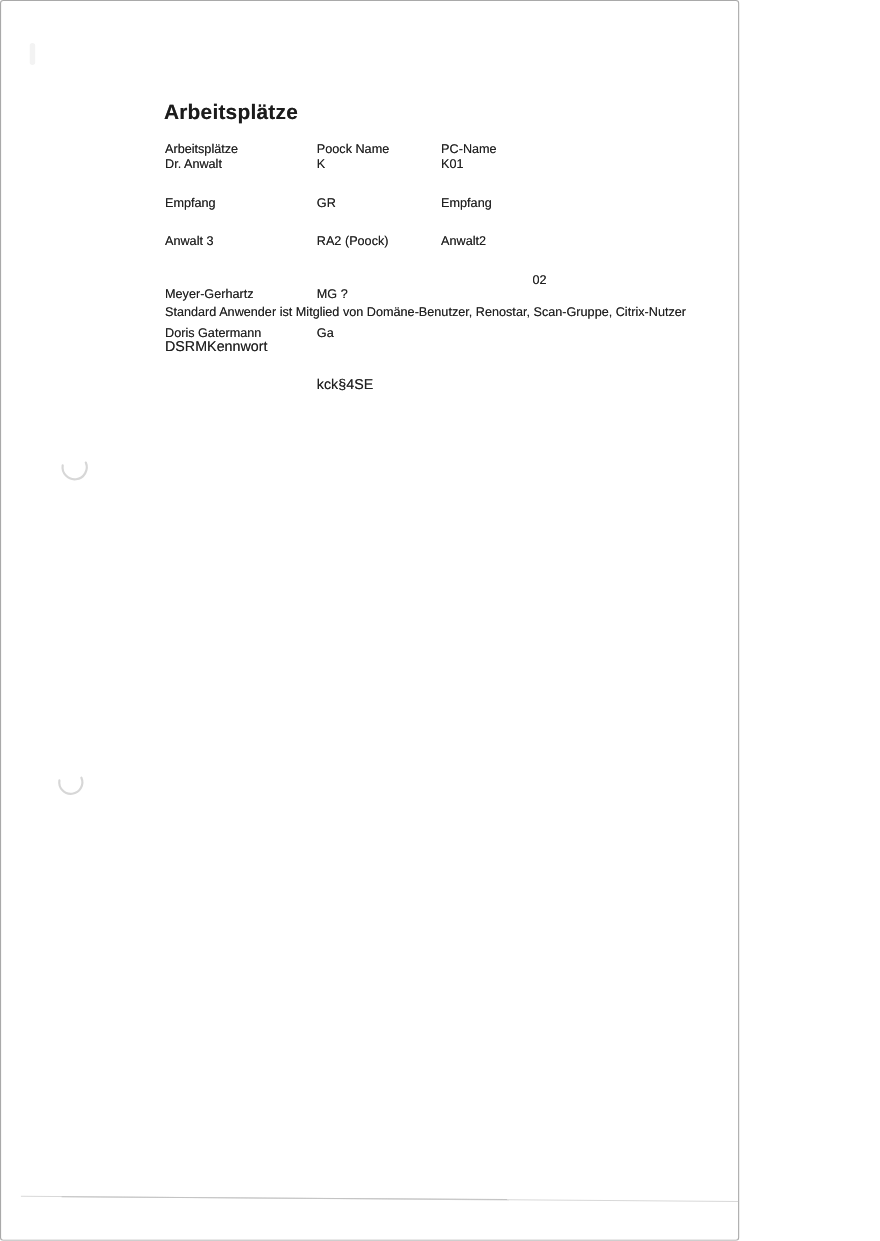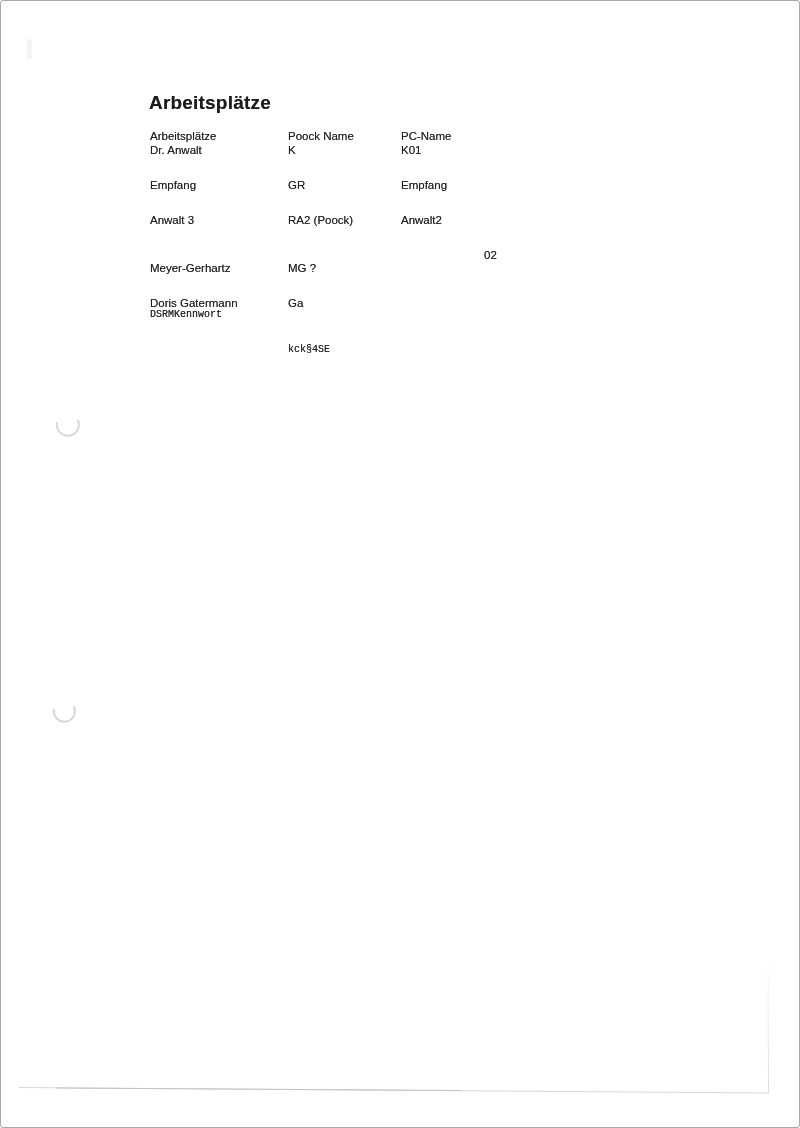--- a/index.html
+++ b/index.html
@@ -2,21 +2,21 @@
 <html><head>
 <meta charset="utf-8">
 <style>
   html, body {
     margin: 0;
     padding: 0;
     background: #ffffff;
   }
   .page {
     position: relative;
-    width: 800px;
+    width: 672px;
     height: 1128px;
     box-sizing: border-box;
     background: #ffffff;
     border: 1px solid #a9a9a9;
     border-radius: 3px;
     overflow: hidden;
     font-family: "Liberation Sans", sans-serif;
     color: #212121;
   }
   .scantext {
@@ -50,24 +50,23 @@
     top: 277px;
     margin: 0;
     font-size: 11.5px;
     line-height: 13.5px;
     white-space: pre;
   }
   .dsrm {
     position: absolute;
     left: 149px;
     top: 307px;
-    font-size: 10px;
+    font-size: 13px;
     line-height: 13.5px;
     display: flex;
-    font-family: Liberation Mono, monospace;
   }
   .artifacts {
     position: absolute;
     left: 0;
     top: 0;
     width: 800px;
     height: 1128px;
     pointer-events: none;
   }
 </style>
@@ -109,20 +108,21 @@
       <span class="c4"></span>
     </div>
     <div class="row">
       <span class="c1">Doris Gatermann</span>
       <span class="c2">Ga</span>
       <span class="c3"></span>
       <span class="c4"></span>
     </div>
   </div>
 
+  <p class="note">Standard Anwender ist Mitglied von Domäne-Benutzer, Renostar, Scan-Gruppe, Citrix-Nutzer</p>
 
   <div class="dsrm">
     <span class="c1">DSRMKennwort</span>
     <span class="c4">kck§4SE</span>
   </div>
 
   <svg class="artifacts" width="800" height="1128" viewBox="0 0 800 1128" xmlns="http://www.w3.org/2000/svg">
     <defs>
       <linearGradient id="fadeV" gradientUnits="userSpaceOnUse" x1="767" y1="945" x2="767" y2="1091">
         <stop offset="0" stop-color="#dcdcdc" stop-opacity="0"></stop>

